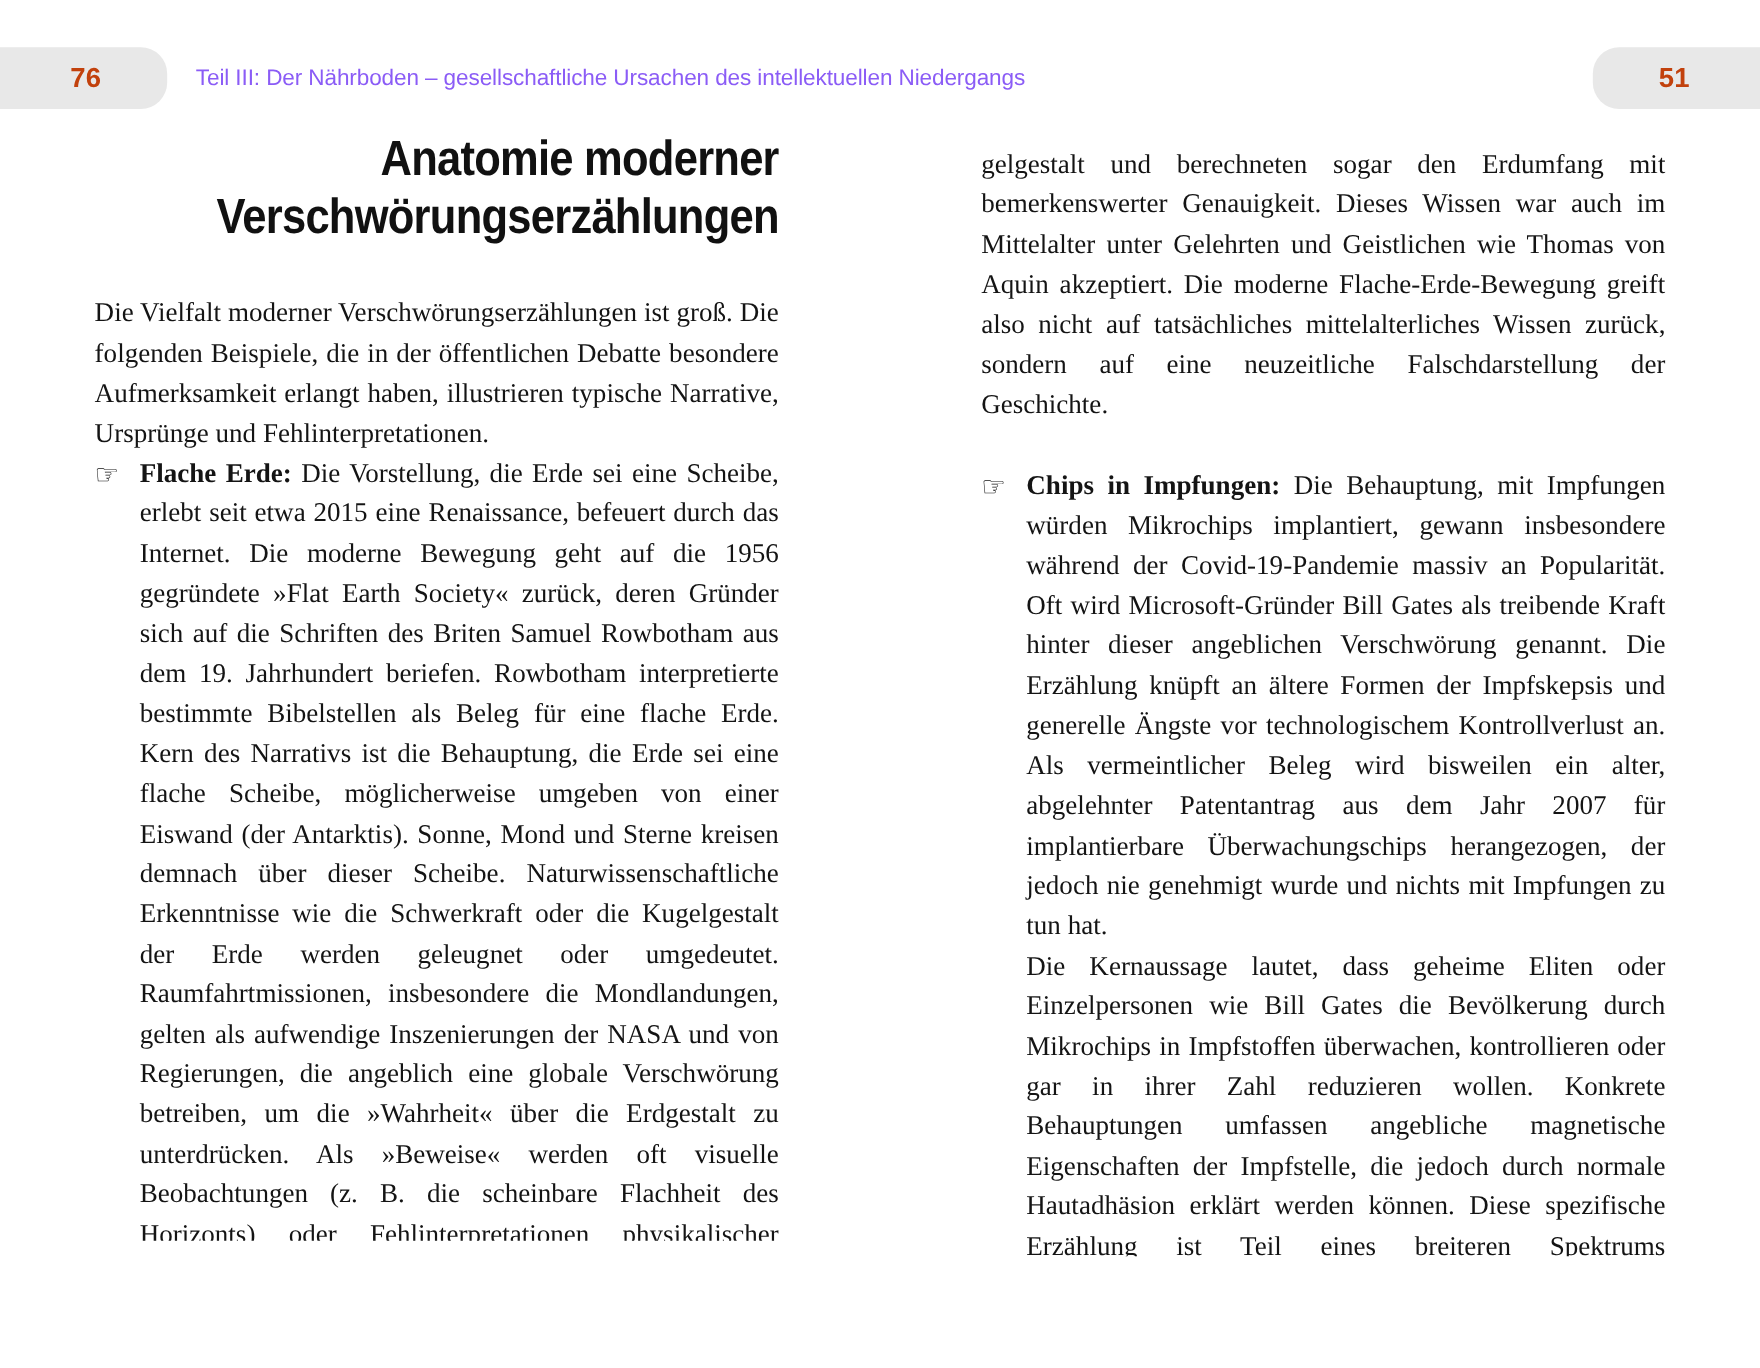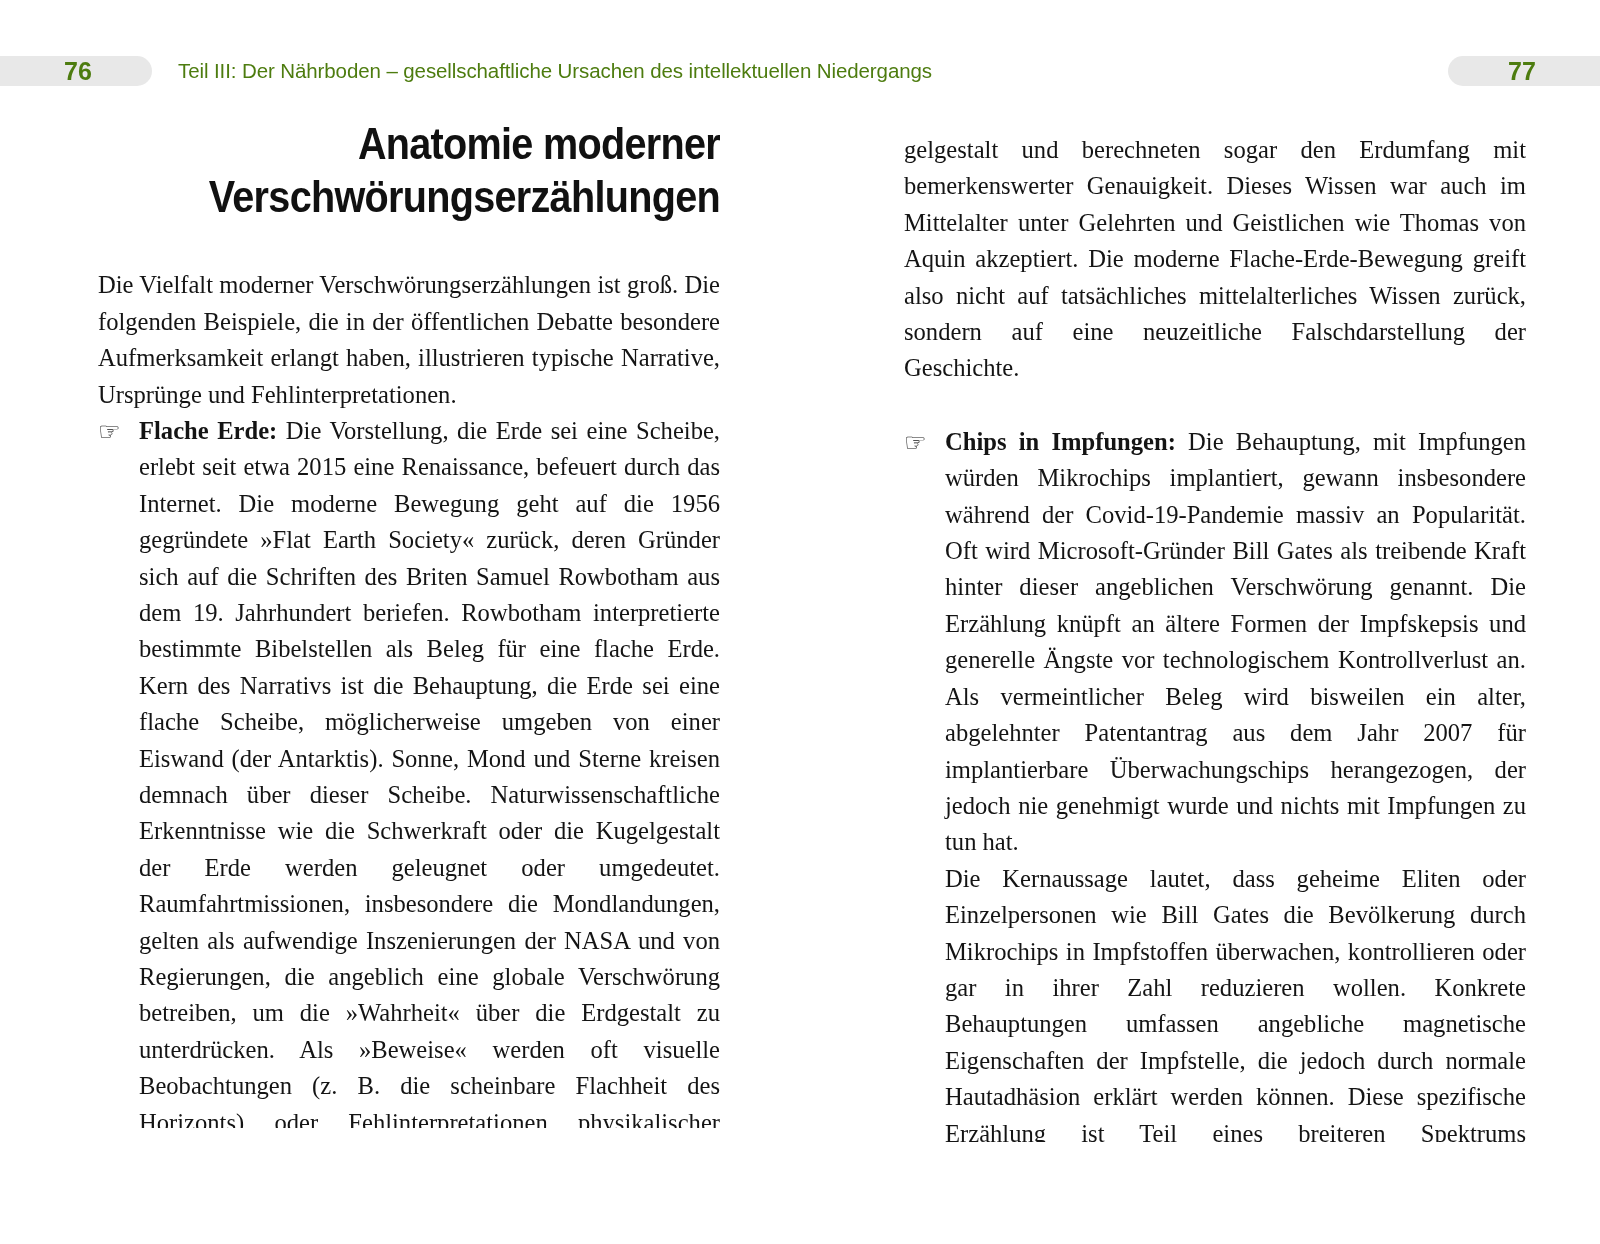--- a/index.html
+++ b/index.html
@@ -24,57 +24,57 @@
     top: 48px;
     height: 46px;
     display: flex;
     align-items: center;
   }
   .runhead.left  { left: 0;  }
   .runhead.right { right: 0; flex-direction: row-reverse; }
 
   .page-tab {
     background: #e8e8e8;
-    height: 30px;
+    height: 56px;
     min-width: 96px;
     display: flex;
     align-items: center;
     justify-content: center;
     font-family: "Liberation Sans", "DejaVu Sans", sans-serif;
     font-weight: bold;
     font-size: 25px;
-    color: #4d7c0f;
+    color: #c2410c;
     letter-spacing: .2px;
   }
   .page-tab.left  {
     border-top-right-radius: 24px;
     border-bottom-right-radius: 24px;
     padding: 0 26px 0 30px;
   }
   .page-tab.right {
     border-top-left-radius: 24px;
     border-bottom-left-radius: 24px;
     padding: 0 30px 0 26px;
   }
 
   .runhead-text {
     font-family: "Liberation Sans", "DejaVu Sans", sans-serif;
     font-size: 20.5px;
-    color: #4d7c0f;
+    color: #8b5cf6;
     white-space: nowrap;
     letter-spacing: -0.1px;
   }
   .runhead.left  .runhead-text { margin-left: 26px; }
   .runhead.right .runhead-text { margin-right: 26px; }
 
   
   .spread {
     position: absolute;
     top: 118px;
-    left: 12px;
+    left: 0;
     width: 1480px;
     height: 1010px;
     text-decoration: underline;
   }
   .col {
     position: absolute;
     top: 0;
     width: 622px;
     height: 1010px;
     overflow: hidden;
@@ -133,21 +133,21 @@
 </style>
 </head>
 <body>
 
 <div class="runhead left">
   <div class="page-tab left">76</div>
   <div class="runhead-text">Teil III: Der Nährboden – gesellschaftliche Ursachen des intellektuellen Niedergangs</div>
 </div>
 
 <div class="runhead right">
-  <div class="page-tab right">77</div>
+  <div class="page-tab right">51</div>
 </div>
 
 <div class="spread">
 
   <div class="col left">
 
     <h1 class="chapter-title">
       <span class="tl">Anatomie moderner</span>
       <span class="tl">Verschwörungserzählungen</span>
     </h1>

